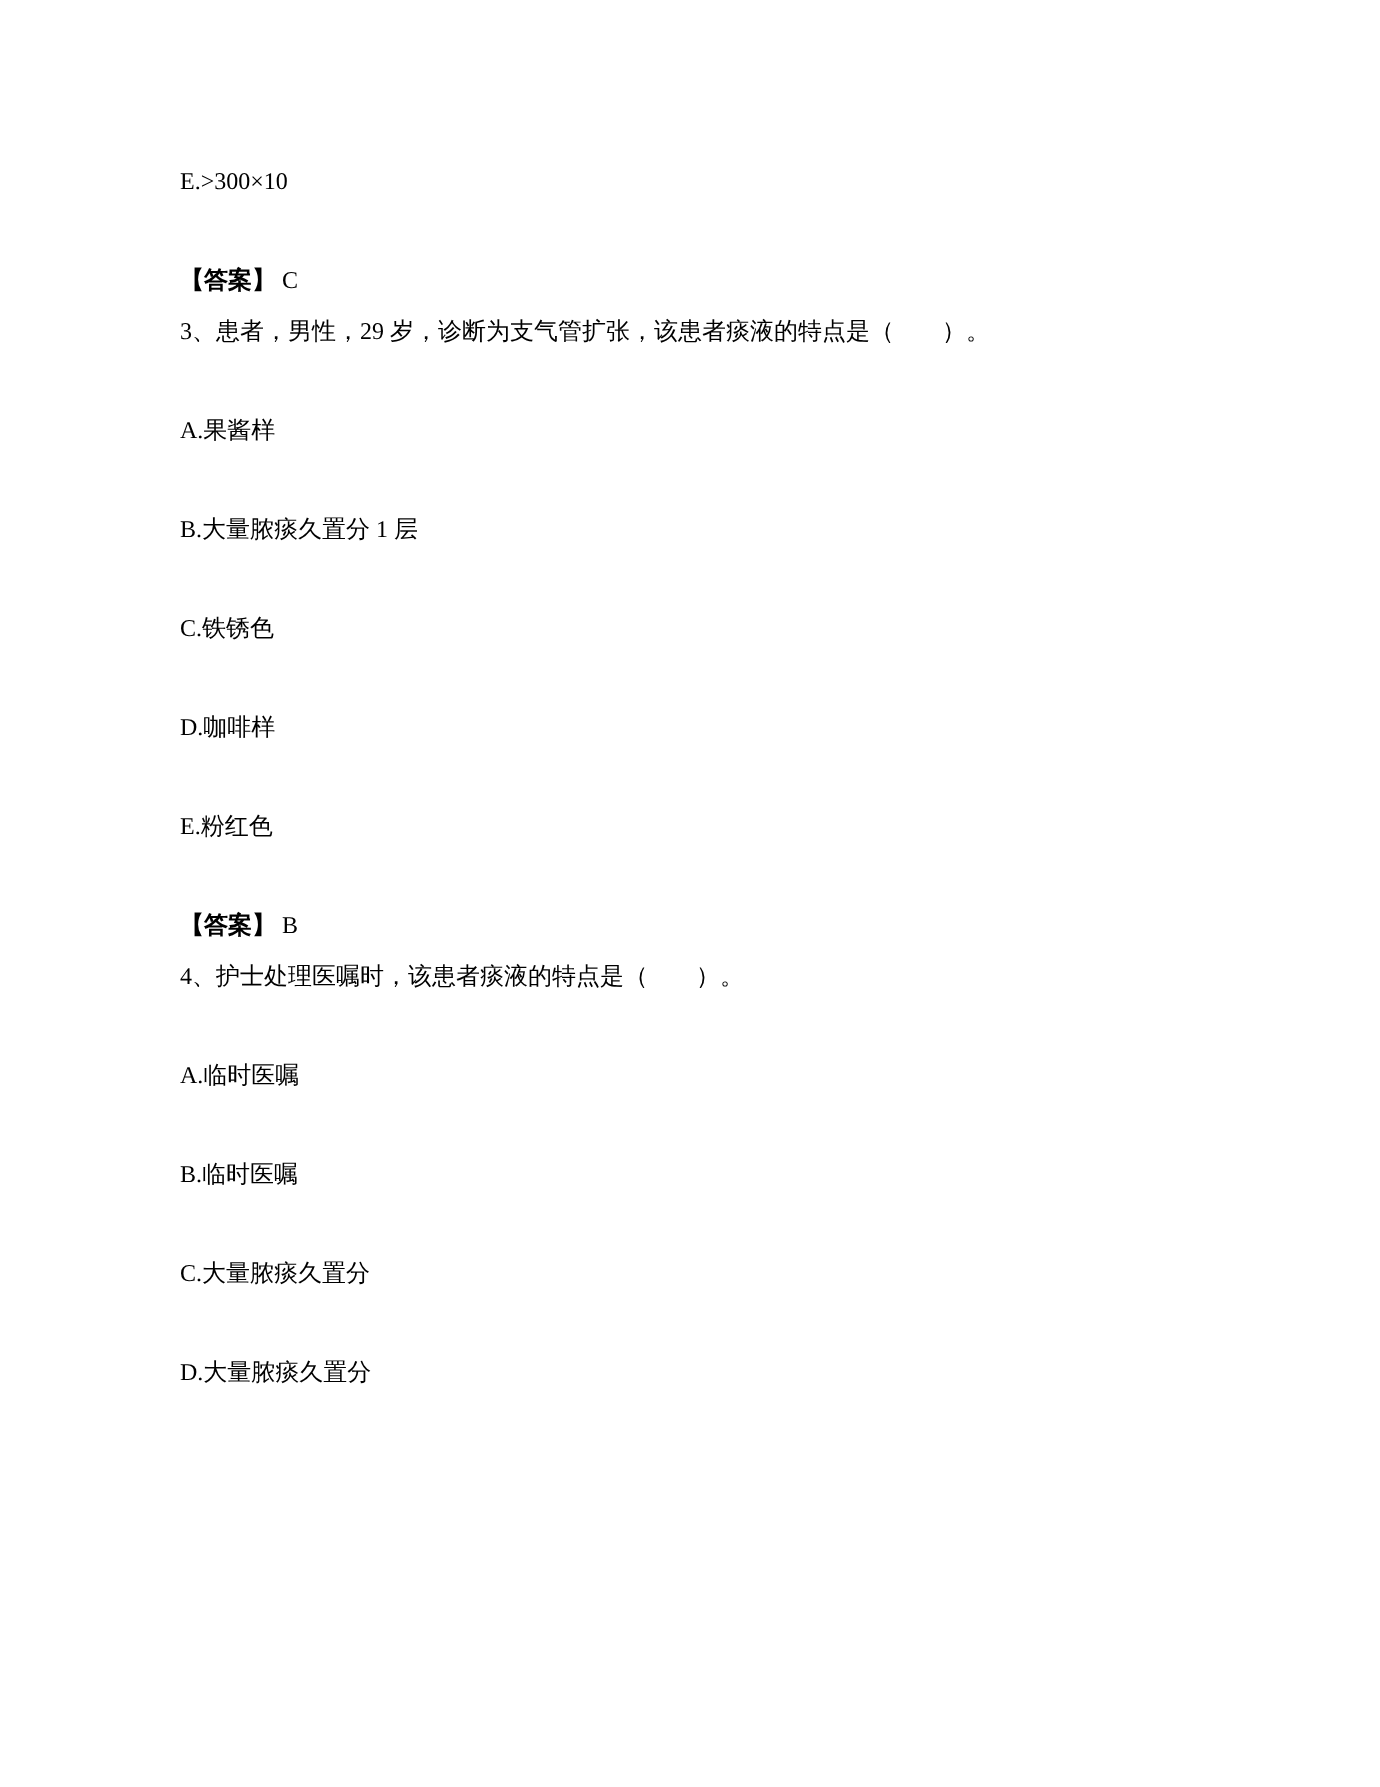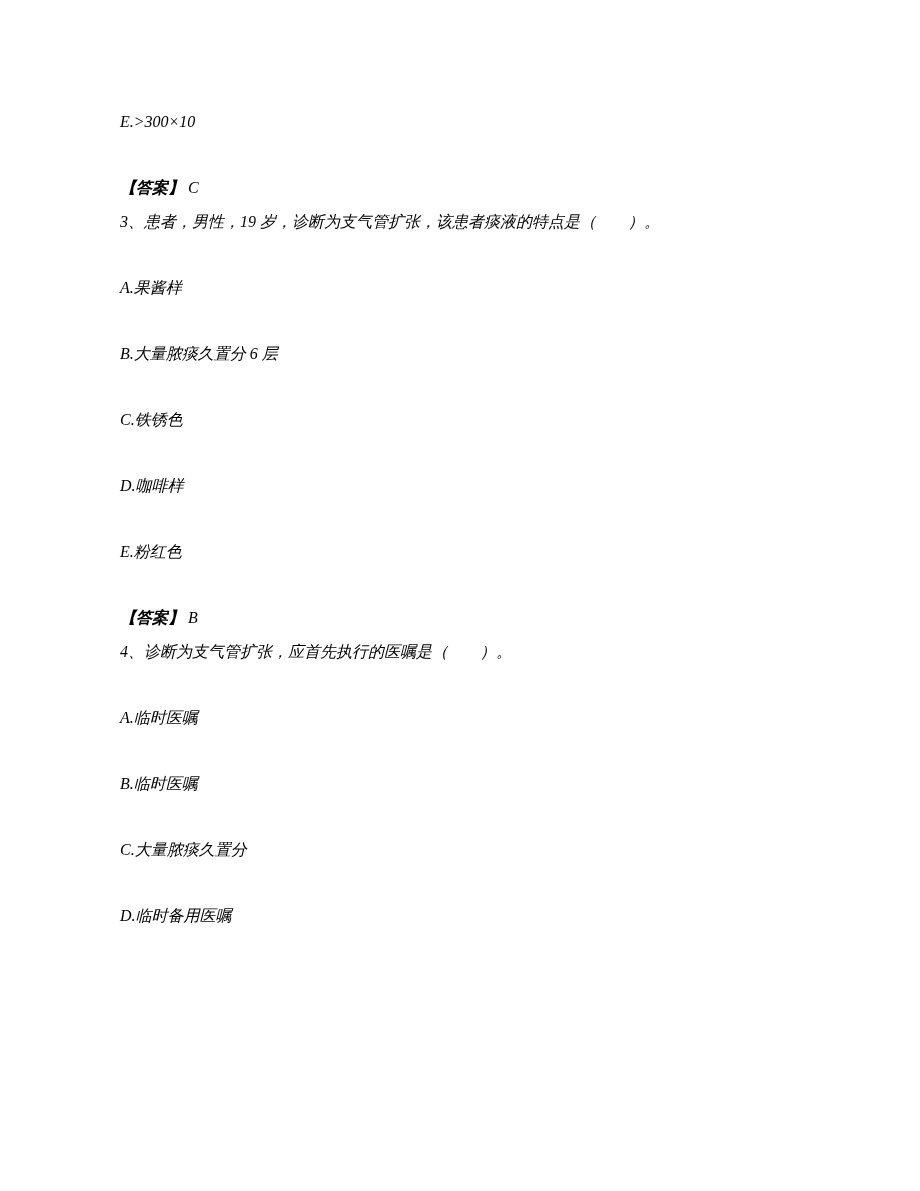--- a/index.html
+++ b/index.html
@@ -1,19 +1,18 @@
 <!DOCTYPE html>
 <html><head>
   <meta charset="utf-8">
   <style>
     * {
       margin: 0;
       padding: 0;
       box-sizing: border-box;
-      font-style: italic;
     }
     body {
       width: 920px;
       height: 1191px;
       background: #ffffff;
       font-family: "SimSun", "宋体", serif;
       font-size: 16px;
       color: #000000;
       padding: 110px 120px 60px 120px;
       line-height: 1.5;
@@ -39,34 +38,34 @@
 <body>
 
 <div class="line option">E.&gt;300×10</div>
 
 <div class="answer-block">
   <span class="answer">【答案】</span>
   <span>C</span>
 </div>
 
 <div class="question">
-  <span>3、</span><span>患者，男性，19 岁，诊断为支气管扩张，该患者痰液的特点是（　　）。</span>
+  <span>3、</span><span>患者，男性，29 岁，诊断为支气管扩张，该患者痰液的特点是（　　）。</span>
 </div>
 
 <div class="option">A.果酱样</div>
-<div class="option">B.大量脓痰久置分 6 层</div>
+<div class="option">B.大量脓痰久置分 1 层</div>
 <div class="option">C.铁锈色</div>
 <div class="option">D.咖啡样</div>
 <div class="option">E.粉红色</div>
 
 <div class="answer-block">
   <span class="answer">【答案】</span>
   <span>B</span>
 </div>
 
 <div class="question">
-  <span>4、</span><span>诊断为支气管扩张，应首先执行的医嘱是（　　）。</span>
+  <span>4、</span><span>护士处理医嘱时，该患者痰液的特点是（　　）。</span>
 </div>
 
 <div class="option">A.临时医嘱</div>
 <div class="option">B.临时医嘱</div>
 <div class="option">C.大量脓痰久置分</div>
-<div class="option">D.临时备用医嘱</div>
+<div class="option">D.大量脓痰久置分</div>
 
 </body></html>

